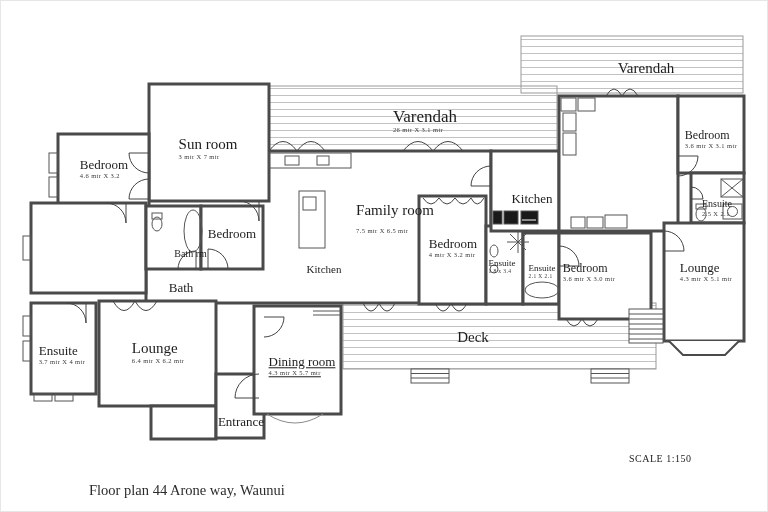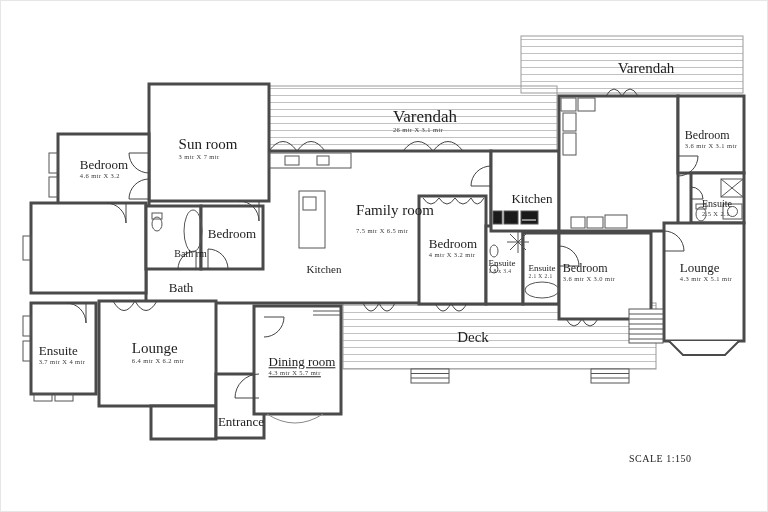--- a/index.html
+++ b/index.html
@@ -245,14 +245,15 @@
     <span class="rname">Dining room</span>
     <span class="rdims">4.3 mtr X 5.7 mtr</span>
   </div>
   <div class="room-label s13" style="left:240px;top:421px;">
     <span class="rname">Entrance</span>
   </div>
   <div class="room-label s15" style="left:472px;top:337px;">
     <span class="rname">Deck</span>
   </div>
 
+  <div class="footer-title">Floor plan 44 Arone way, Waunui</div>
   <div class="scale-label">SCALE 1:150</div>
 </div>
 
 </body></html>

